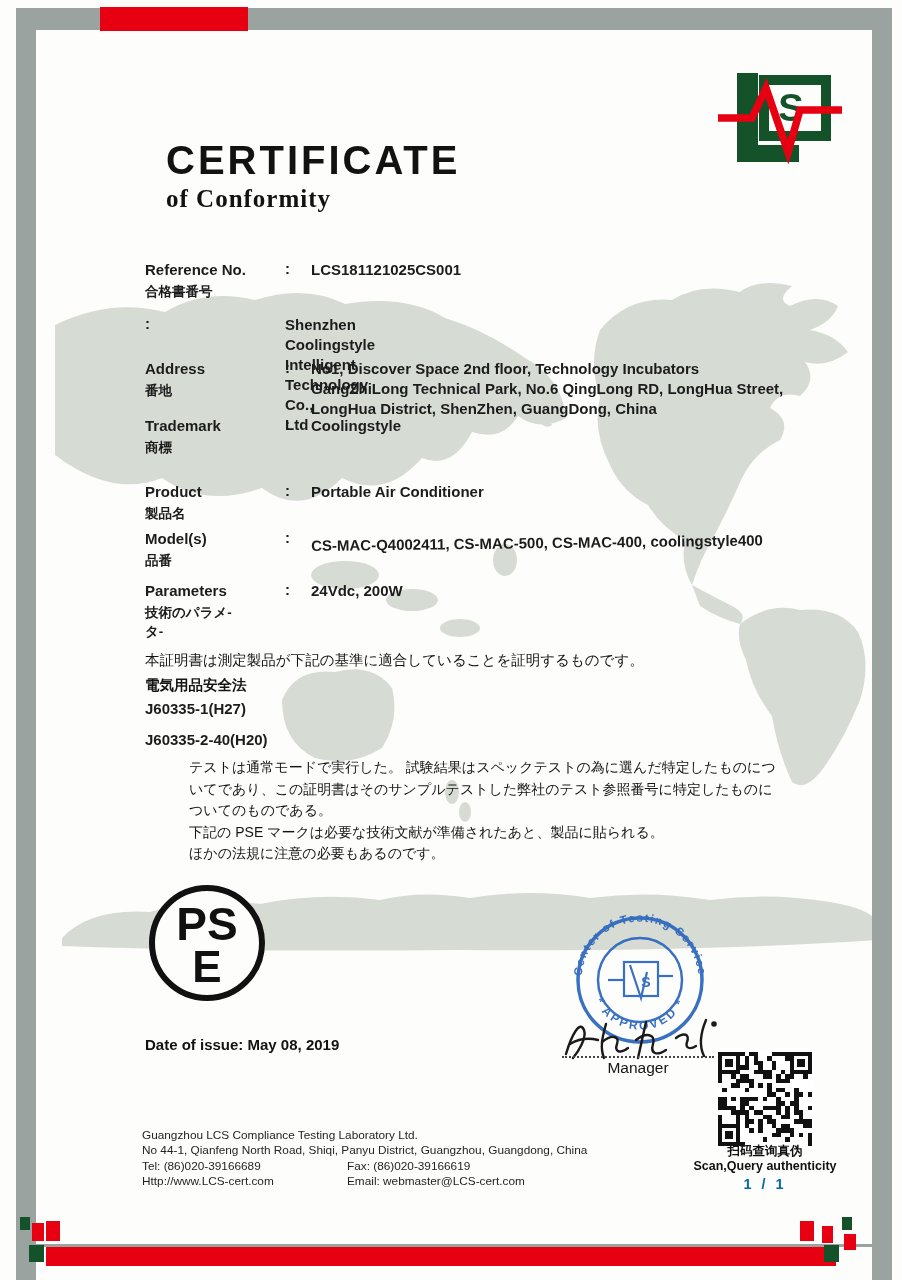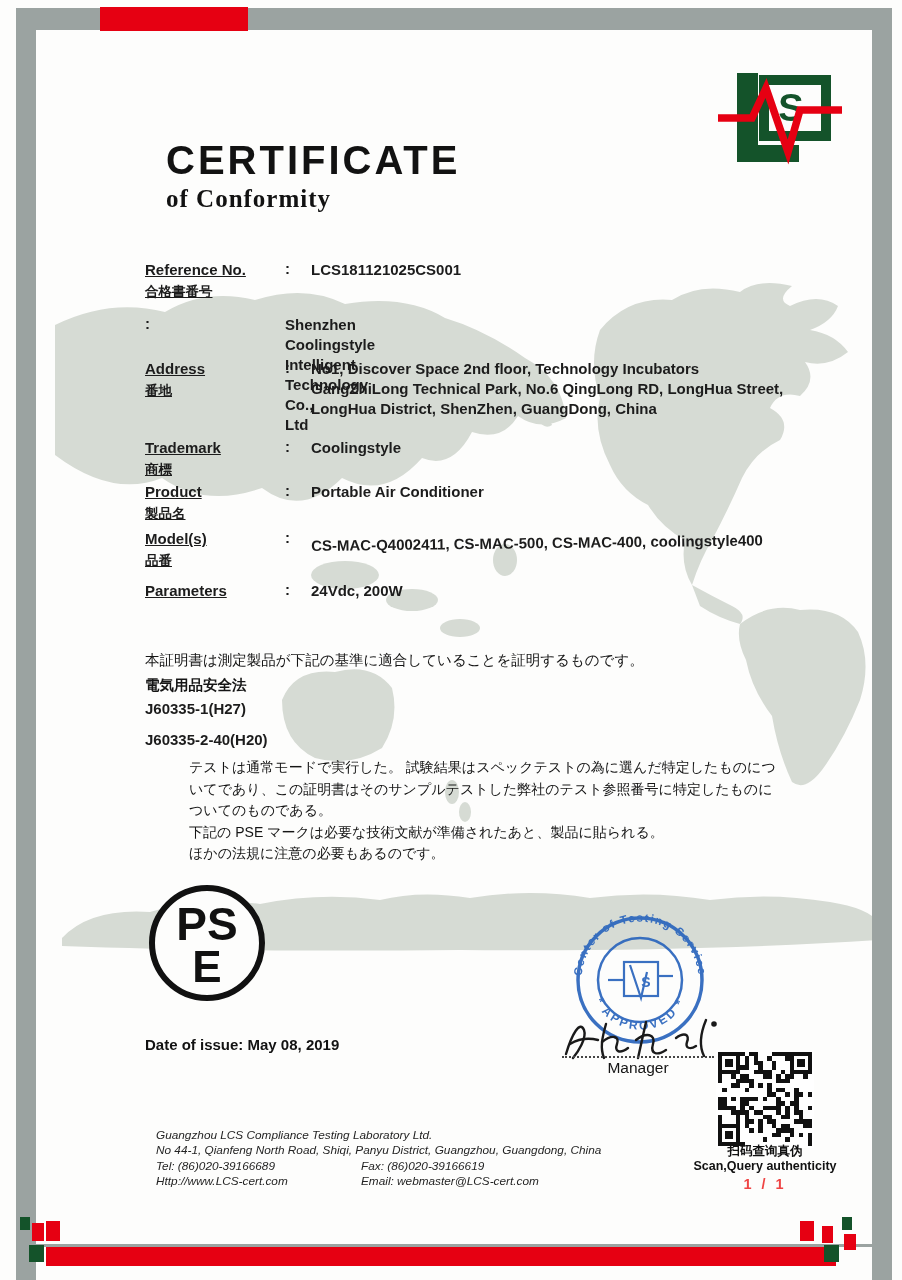--- a/index.html
+++ b/index.html
@@ -11,42 +11,42 @@
   
   .frame{background:#9ba3a1;z-index:2;}
   .decor-red{background:#e60012;z-index:3;}
   .decor-green{background:#14532a;z-index:3;}
   .content{z-index:4;}
   
   .title1{font-size:40px;font-weight:bold;letter-spacing:3px;color:#121212;}
   .title2{font-size:25px;font-weight:bold;letter-spacing:1px;color:#121212;margin-top:2px;font-family:Liberation Serif, serif;}
   
   .field-row{position:absolute;left:145px;width:690px;display:grid;grid-template-columns:140px 26px 1fr;z-index:4;}
-  .f-label{font-size:15px;font-weight:bold;line-height:19px;text-decoration:underline;}
+  .f-label{font-size:15px;font-weight:bold;line-height:19px;}
   .f-label .jp{font-size:13.5px;font-weight:600;margin-top:3px;white-space:pre-line;}
   .f-colon{font-size:15px;font-weight:bold;}
   .f-value{font-size:15px;font-weight:bold;line-height:20px;white-space:pre-line;}
   .tilt{transform:translateY(7px) rotate(-0.7deg);transform-origin:left top;}
   
   .jp-line{font-size:14.5px;color:#151515;text-align:center;}
   .jp-bold{font-size:15px;font-weight:bold;}
   .jp-para{font-size:14px;line-height:21.5px;white-space:pre-line;color:#151515;width:700px;}
   .date-line{font-size:15px;font-weight:bold;color:#121212;}
   
   .footer{font-size:11.8px;line-height:15.4px;color:#242424;}
   .footer-grid{display:grid;grid-template-columns:205px auto;}
   
   .qr-box{width:98px;height:98px;background:#fff;padding:2px;box-sizing:border-box;}
   .qr-cells{display:grid;grid-template-columns:repeat(21,1fr);grid-template-rows:repeat(21,1fr);width:94px;height:94px;}
   .qr-cells i{display:block;}
   .qr-cells i.f{background:#111;}
   .finder{position:absolute;width:22px;height:22px;background:#fff;border:4px solid #111;box-sizing:border-box;}
   .finder:before{content:"";position:absolute;inset:3px;background:#111;}
   .qr-cap{font-size:12.5px;font-weight:bold;text-align:center;color:#111;}
-  .page-num{font-size:14.5px;font-weight:bold;letter-spacing:3px;text-align:center;color:#ef4444;}
+  .page-num{font-size:14.5px;font-weight:bold;letter-spacing:3px;text-align:center;color:#0369a1;}
   .dotted{border-top:2px dotted #444;}
   .manager{font-size:15.5px;color:#161616;text-align:center;}
 </style>
 </head>
 <body>
 
 <div class="page">
 
   <svg class="map" viewBox="0 0 902 1280">
     <g fill="#d6dbd4">
@@ -118,40 +118,41 @@
   </div>
 
   <div class="field-row" style="top:359px;">
     <div class="f-label"><span>Address</span><div class="jp">番地</div></div>
     <div class="f-colon">:</div>
     <div class="f-value">No1, Discover Space 2nd floor, Technology Incubators
 GangZhiLong Technical Park, No.6 QingLong RD, LongHua Street,
 LongHua District, ShenZhen, GuangDong, China</div>
   </div>
 
-  <div class="field-row" style="top:438px;">
+  <div class="field-row" style="top:416px;">
     <div class="f-label"><span>Trademark</span><div class="jp">商標</div></div>
     <div class="f-colon">:</div>
     <div class="f-value">Coolingstyle</div>
   </div>
 
   <div class="field-row" style="top:482px;">
     <div class="f-label"><span>Product</span><div class="jp">製品名</div></div>
     <div class="f-colon">:</div>
     <div class="f-value">Portable Air Conditioner</div>
   </div>
 
   <div class="field-row" style="top:529px;">
     <div class="f-label"><span>Model(s)</span><div class="jp">品番</div></div>
     <div class="f-colon">:</div>
     <div class="f-value tilt">CS-MAC-Q4002411, CS-MAC-500, CS-MAC-400, coolingstyle400</div>
   </div>
 
   <div class="field-row" style="top:581px;">
-    <div class="f-label"><span>Parameters</span></div>
+    <div class="f-label"><span>Parameters</span><div class="jp">技術のパラメ-
+タ-</div></div>
     <div class="f-colon">:</div>
     <div class="f-value">24Vdc, 200W</div>
   </div>
 
   <div class="abs content jp-line" style="left:145px;top:651px;">本証明書は測定製品が下記の基準に適合していることを証明するものです。</div>
   <div class="abs content jp-line" style="left:145px;top:676px;font-weight:600;">電気用品安全法</div>
   <div class="abs content jp-bold" style="left:145px;top:700px;">J60335-1(H27)</div>
   <div class="abs content jp-bold" style="left:145px;top:731px;">J60335-2-40(H20)</div>
   <div class="abs content jp-para" style="left:145px;top:757px;margin-left:44px;">テストは通常モードで実行した。 試験結果はスペックテストの為に選んだ特定したものにつ
 いてであり、この証明書はそのサンプルテストした弊社のテスト参照番号に特定したものに
@@ -198,21 +199,21 @@
       <path d="M88,8 L80,44"></path>
       <path d="M78,26 C88,18 98,20 95,30 C92,40 99,42 108,36"></path>
       <path d="M118,24 C126,18 132,20 129,28 C127,34 132,36 138,32"></path>
       <path d="M148,6 C143,18 141,32 146,42"></path>
       <circle cx="156" cy="10" r="1.6" fill="#1a1a1a"></circle>
     </g>
   </svg>
   <div class="abs content dotted" style="left:562px;top:1056px;width:152px;"></div>
   <div class="abs content manager" style="left:562px;top:1059px;width:152px;">Manager</div>
 
-  <div class="abs content footer" style="left:156px;top:1128px;width:500px;font-style:italic;">
+  <div class="abs content footer" style="left:142px;top:1128px;width:500px;">
     <div>Guangzhou LCS Compliance Testing Laboratory Ltd.</div>
     <div>No 44-1, Qianfeng North Road, Shiqi, Panyu District, Guangzhou, Guangdong, China</div>
     <div class="footer-grid">
       <span>Tel: (86)020-39166689</span>
       <span>Fax: (86)020-39166619</span>
       <span>Http://www.LCS-cert.com</span>
       <span>Email: webmaster@LCS-cert.com</span>
     </div>
   </div>
 

